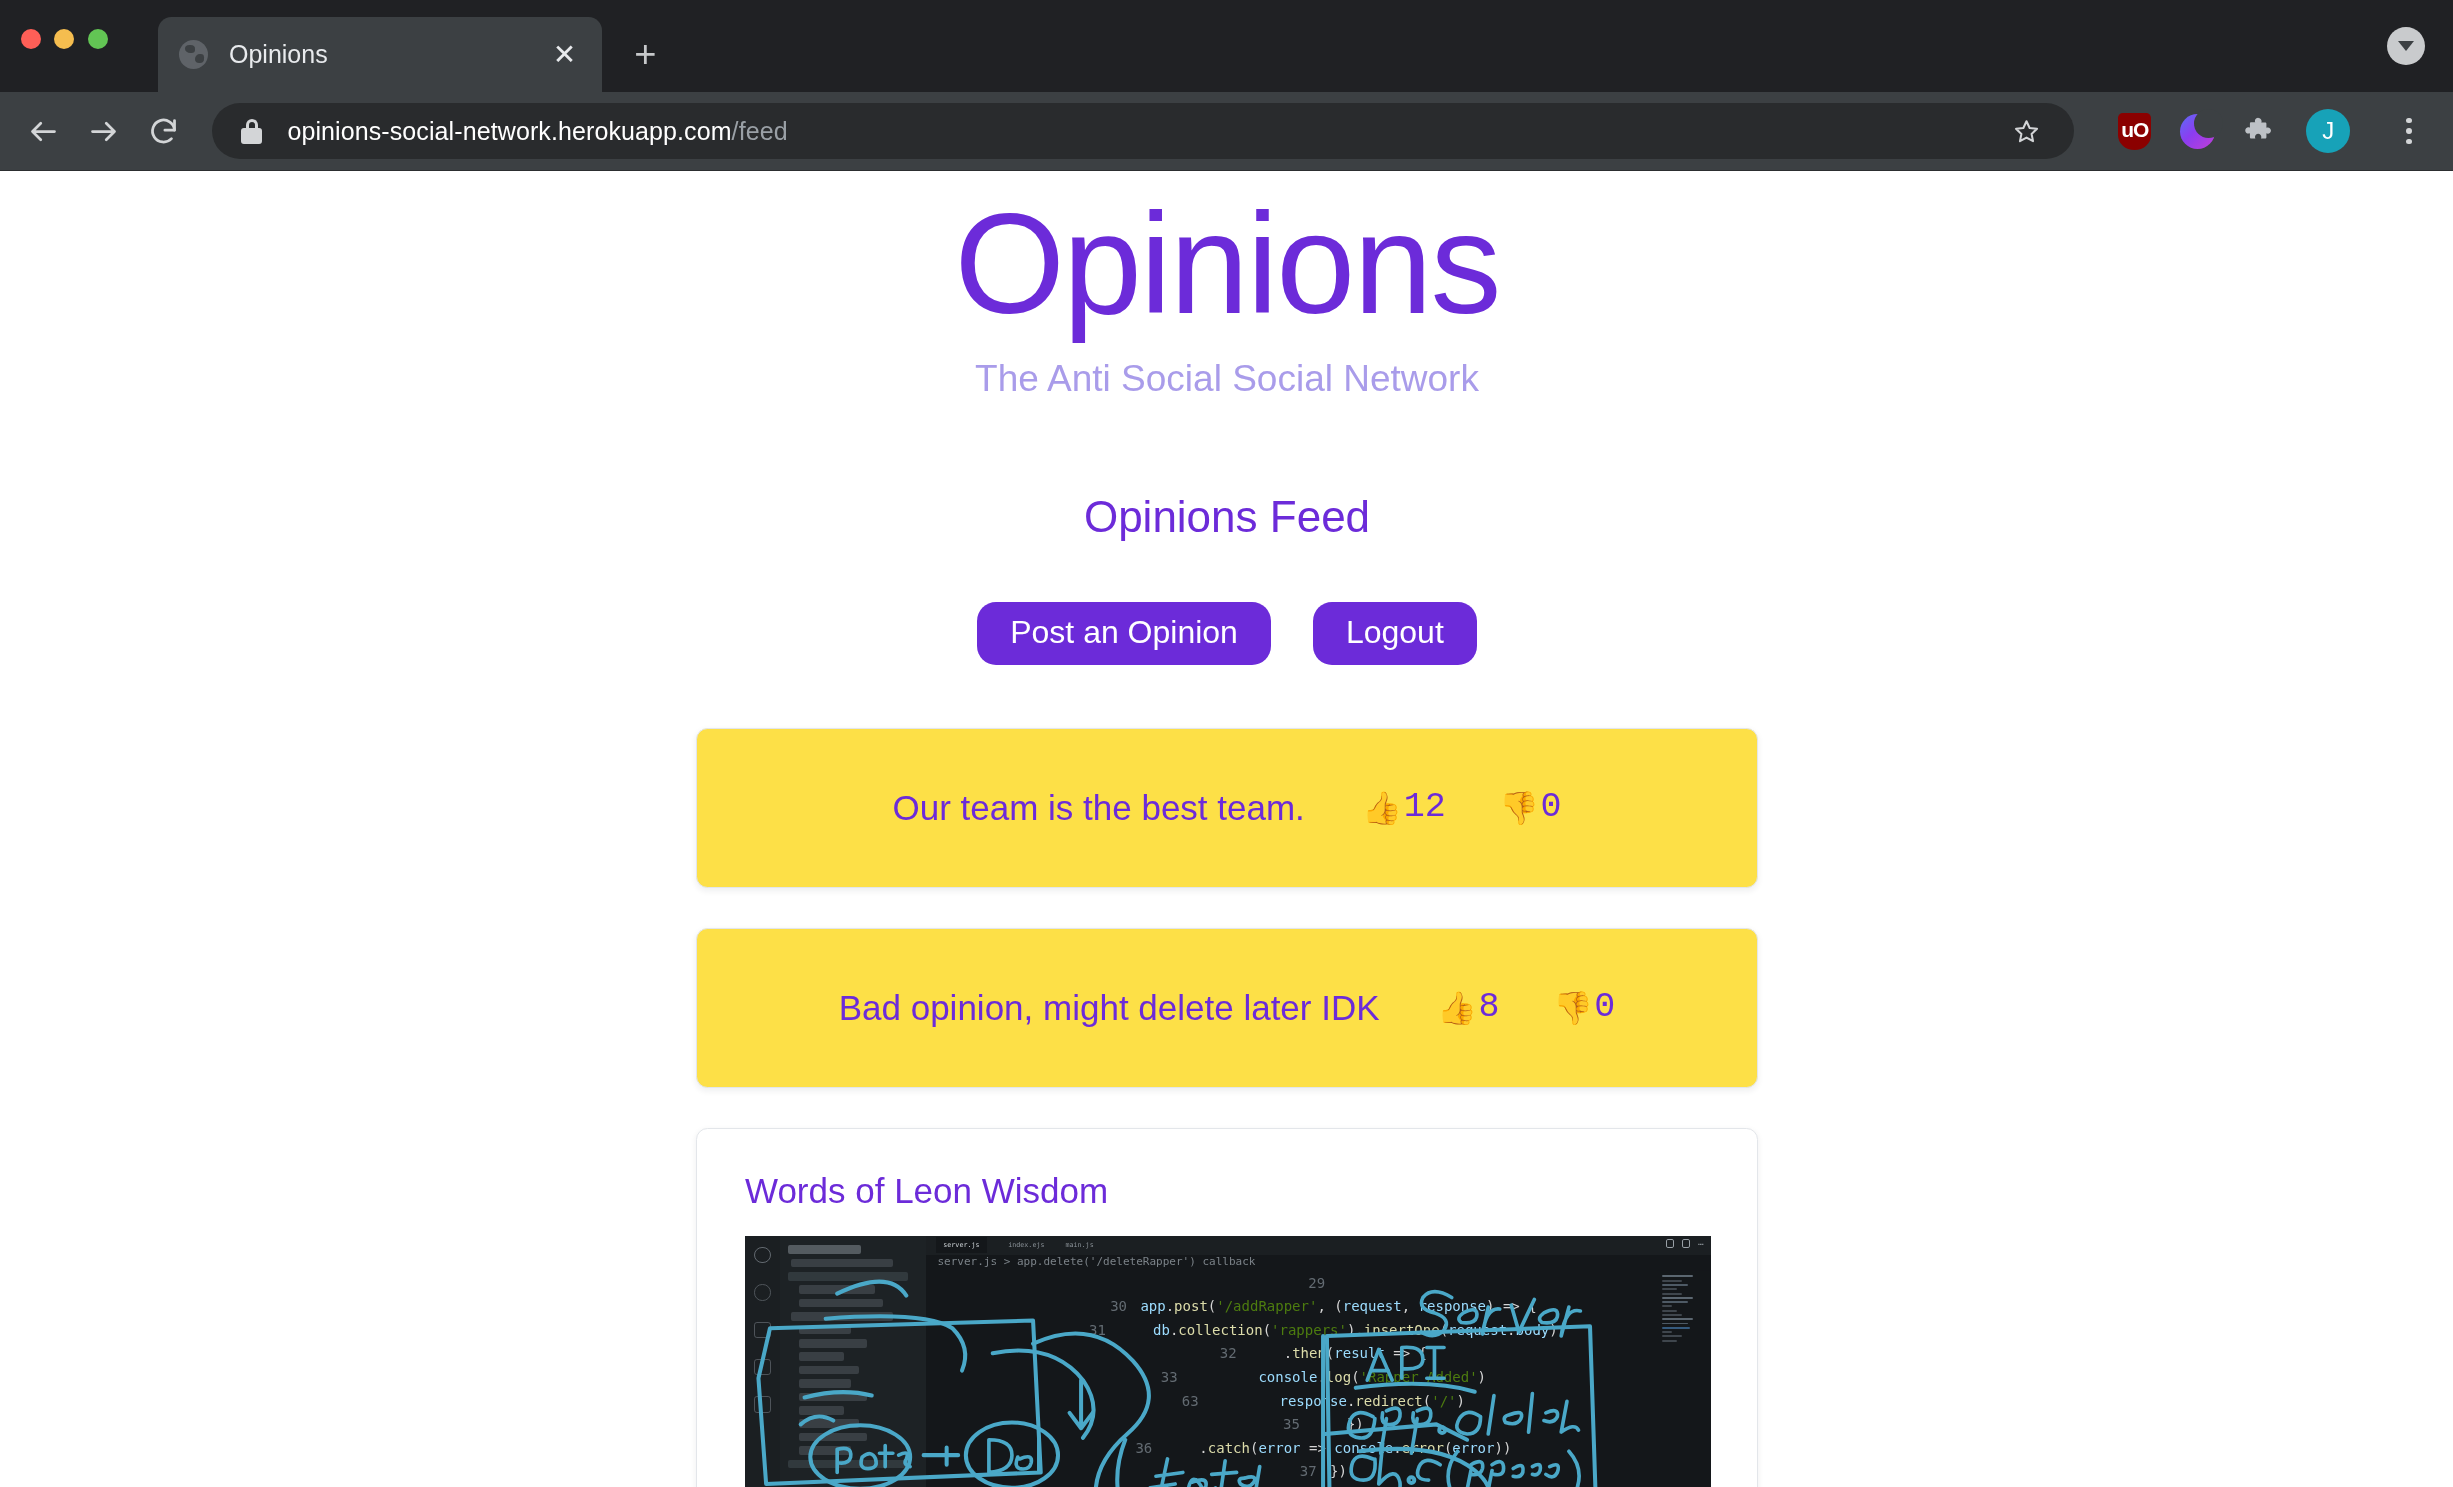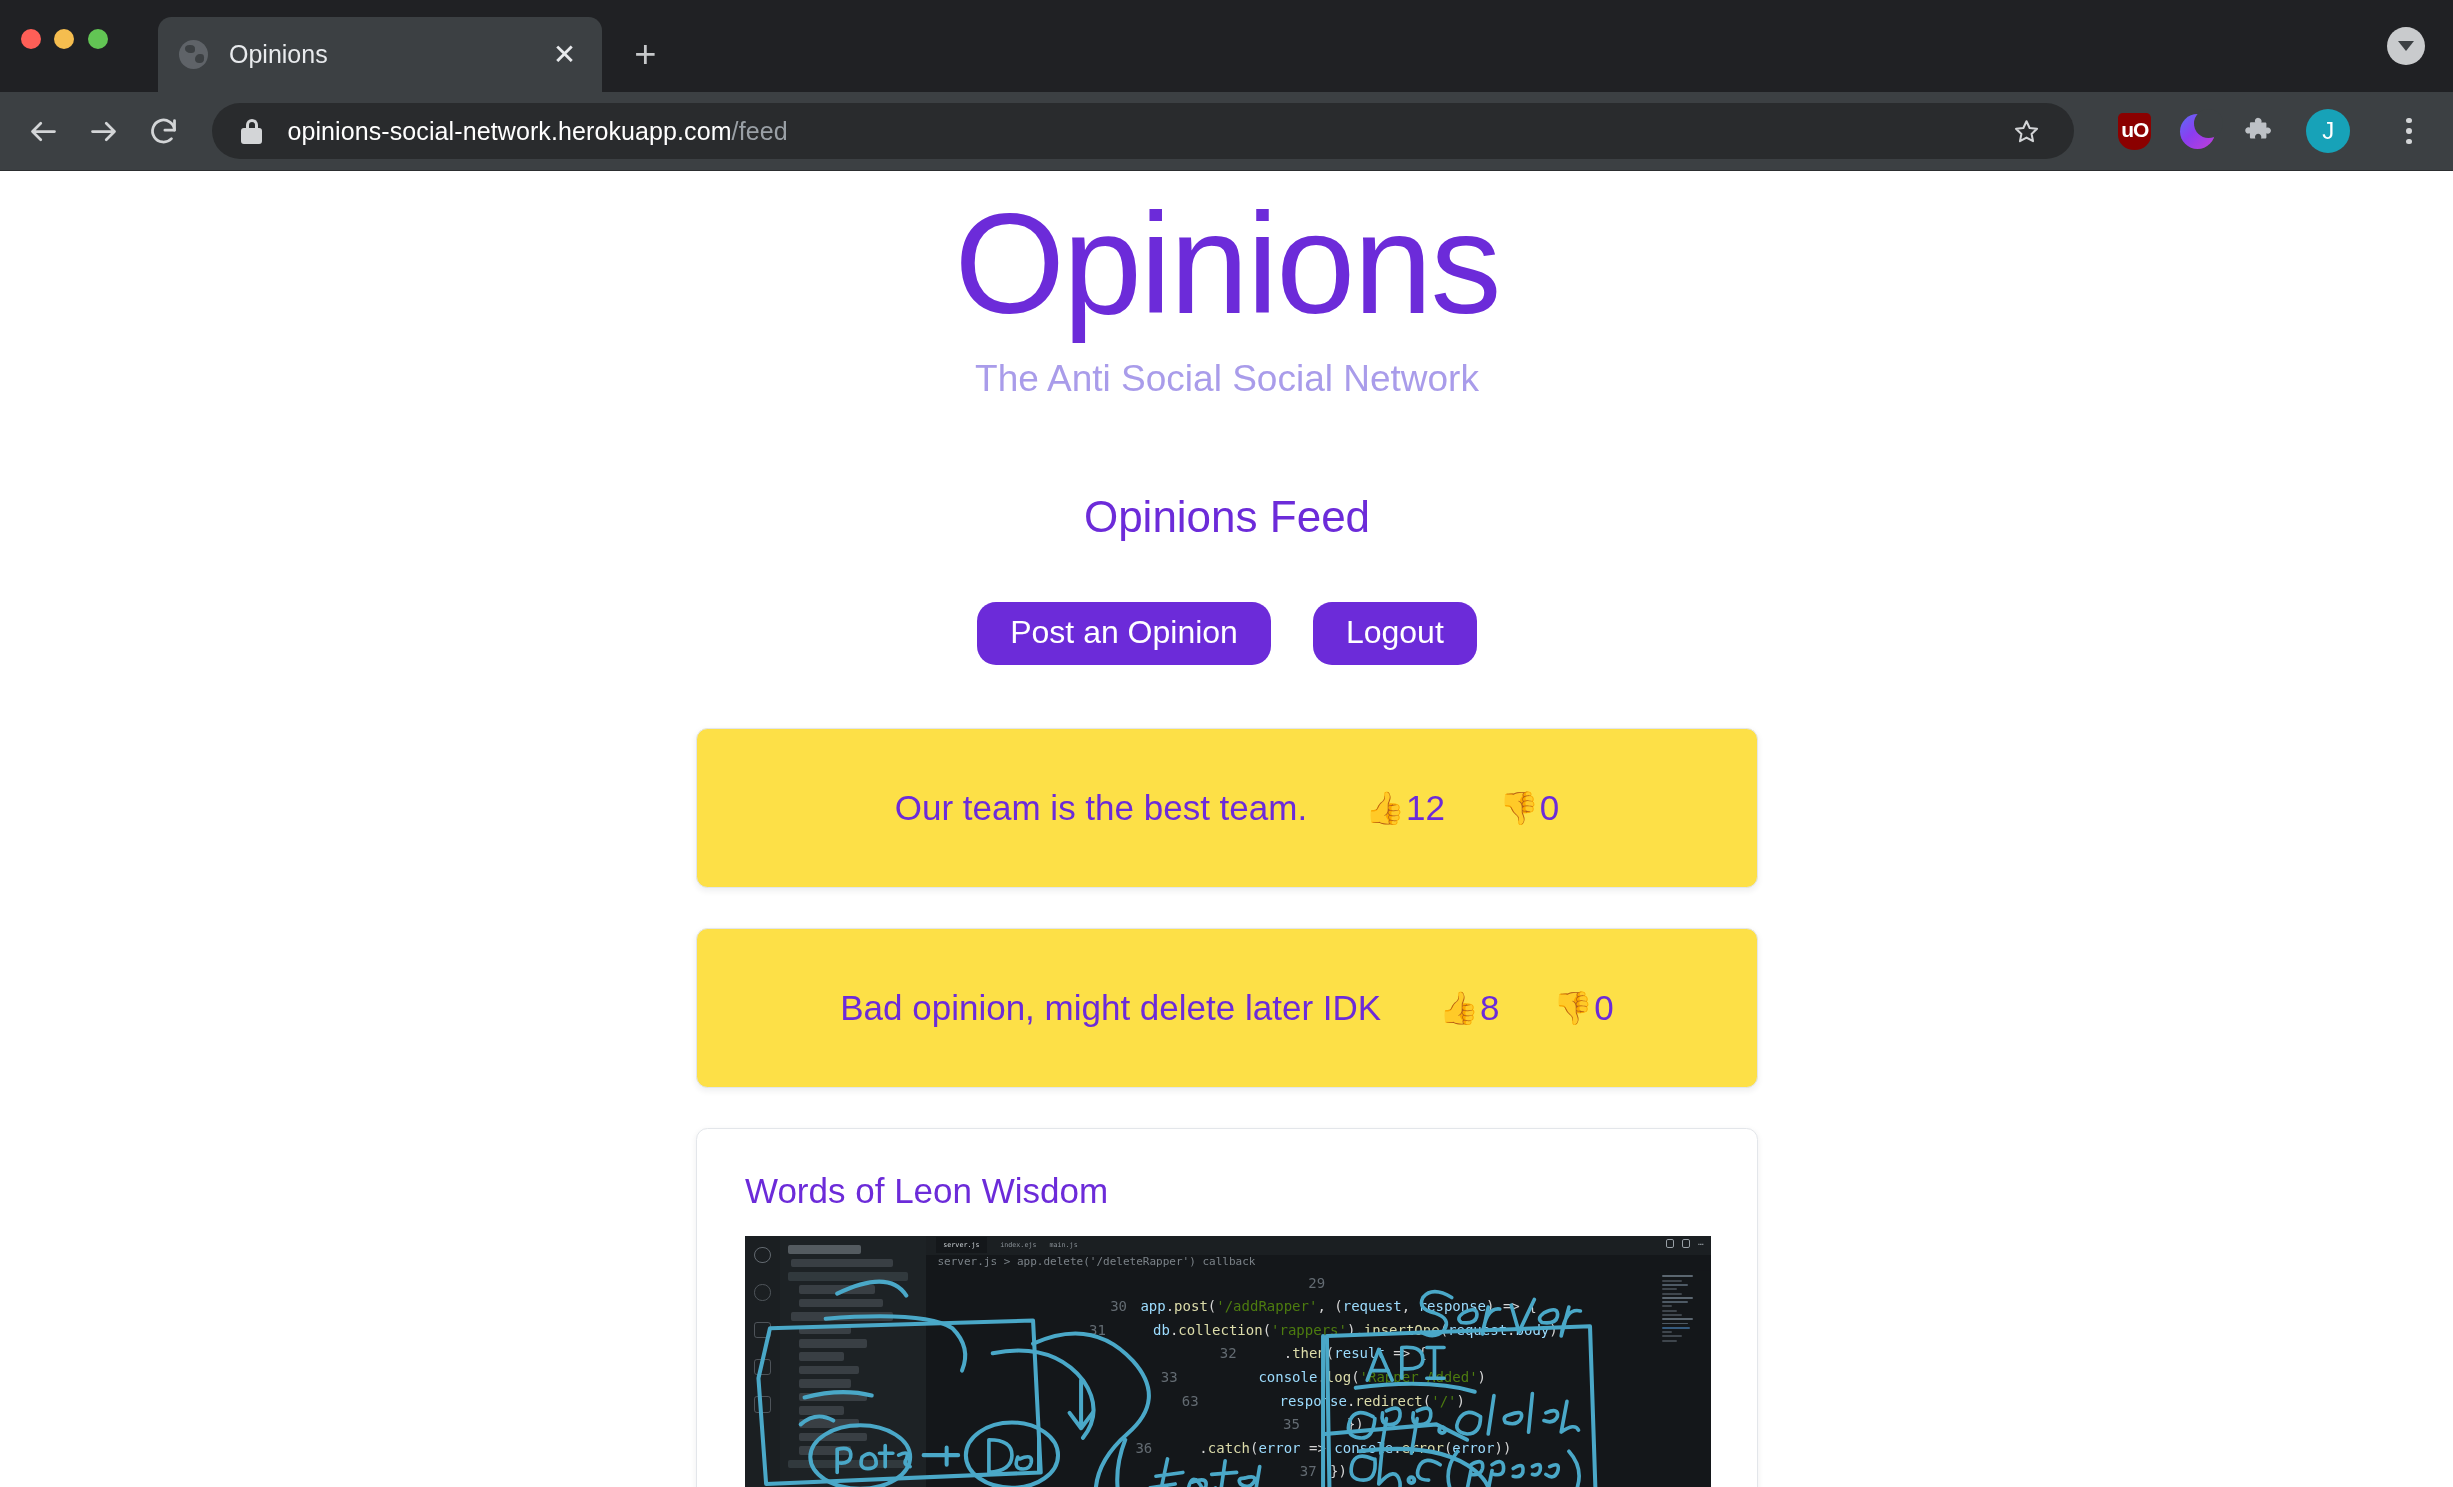--- a/index.html
+++ b/index.html
@@ -373,21 +373,21 @@
     color: #6c2bd9;
     white-space: nowrap;
     cursor: pointer;
   }
   .vote .glyph {
     font-size: 32px;
     line-height: 1;
     color: #6c2bd9;
   }
   .vote .count {
-    font-family: Liberation Sans, sans-serif;
+    font-family: Liberation Mono, monospace;
     font-size: 35px;
     line-height: 1;
     color: #6c2bd9;
     margin-left: 1px;
   }
 
   
   .media-card {
     width: 1062px;
     background: #ffffff;
@@ -460,21 +460,21 @@
   .vsc-sidebar .row.w5 { width: 40%; margin-left: 11.5px; }
   .vsc-sidebar .row.w6 { width: 52%; margin-left: 11.5px; }
   .vsc-sidebar .row.w7 { width: 34%; margin-left: 11.5px; }
   .vsc-sidebar .row.w8 { width: 46%; margin-left: 11.5px; }
   .vsc-sidebar .row.sel { background: #3a4247; width: 92%; margin-left: 0; }
 
   .vsc-tabs {
     position: absolute; left: 181px; top: 0;
     right: 0; height: 19px;
     background: #1b1f22;
-    display: flex; align-items: center; gap: 13px;
+    display: flex; align-items: center; gap: 21px;
     padding-left: 9.6px;
     font-size: 6.7px; color: #8a9197;
     font-family: "DejaVu Sans Mono", monospace;
   }
   .vsc-tabs .t.active { color: #cfd4d8; background: #14171a; padding: 3.8px 7.7px; }
   .vsc-breadcrumb {
     position: absolute; left: 181px; top: 19px;
     right: 0; height: 14.4px;
     background: #14171a;
     font-size: 11px; color: #7b8288;

